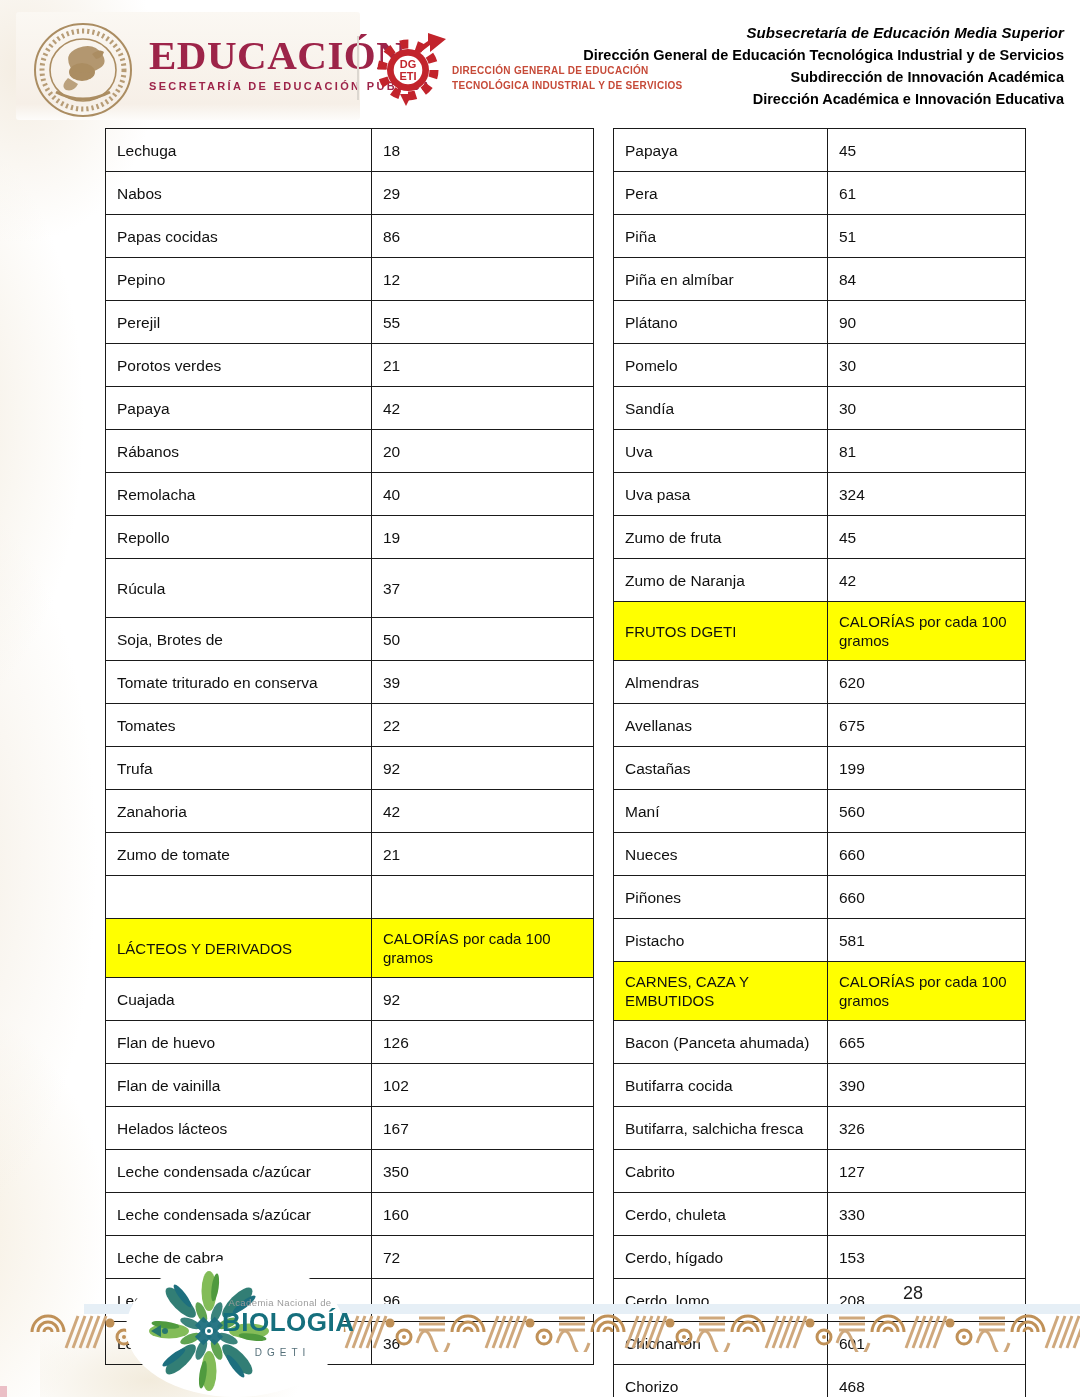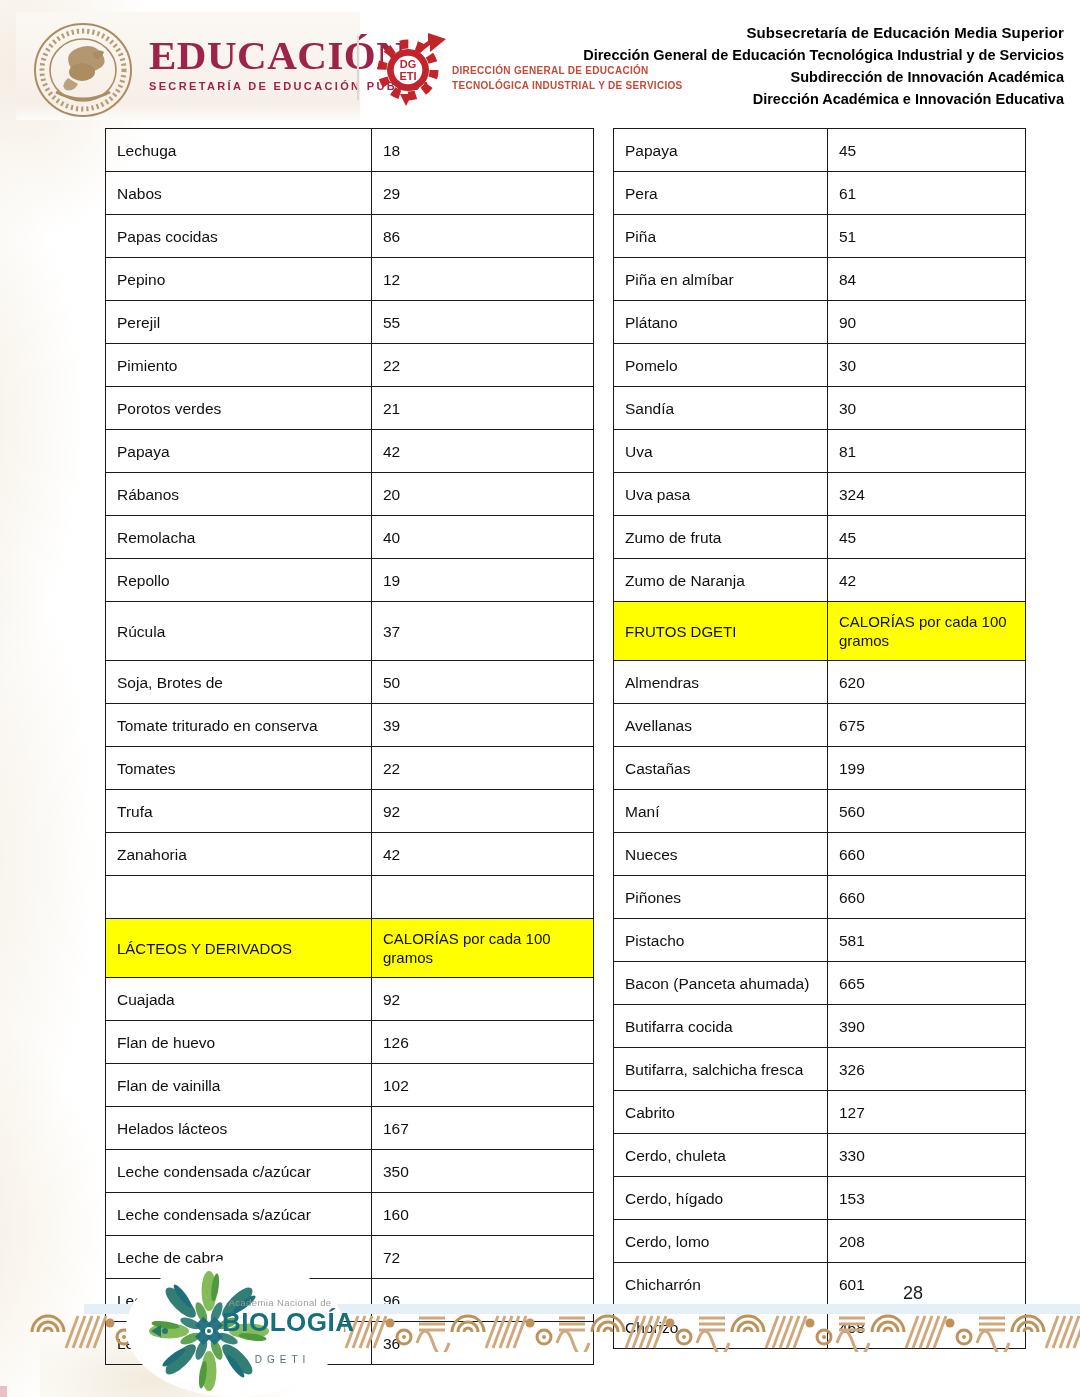--- a/index.html
+++ b/index.html
@@ -31,21 +31,21 @@
 
   
   .seal-svg{position:absolute; left:26px; top:20px;}
   .sep-block{position:absolute; left:149px; top:33px; color:#9d2449;}
   .sep-brand{font-family:"Liberation Serif", serif; font-weight:bold; font-size:41px; letter-spacing:.5px; line-height:44px;}
   .sep-sub{font-size:11px; font-weight:bold; letter-spacing:2.35px; margin-top:3px;}
   .logo-divider{position:absolute; left:357px; top:36px; width:2px; height:64px; background:#dcd7d0;}
   .gear-svg{position:absolute; left:372px; top:22px;}
   .dgeti-lines{position:absolute; left:452px; top:64px; color:#c64a38; font-size:10px; font-weight:bold; letter-spacing:.3px; line-height:14.5px;}
   .header-right{position:absolute; right:16px; top:22px; text-align:right; color:#000; font-weight:bold; font-size:14.5px; line-height:22px;}
-  .header-right .hr1{font-size:15px; letter-spacing:.1px;}
+  .header-right .hr1{font-size:15px; letter-spacing:.1px;font-style:italic;}
 
   
   table.cal-table{
     position:absolute; top:128px; border-collapse:collapse; table-layout:fixed;
     font-size:15.5px; color:#101010;
   }
   .left-table{left:105px; width:488px;}
   .right-table{left:613px; width:412px;}
   .cal-table td{
     border:1.5px solid #1a1a1a; height:38px; vertical-align:middle;
@@ -55,21 +55,21 @@
   .cal-table tr.row-section td{height:54px; background:#ffff00; font-size:15px;}
 
   
   .blue-strip{position:absolute; left:84px; top:1304px; width:996px; height:10px; background:#e6eff6;}
   .band-svg{position:absolute; left:30px; top:1312px; z-index:1;}
   .bio-halo{position:absolute; left:126px; top:1260px; width:218px; height:137px; background:#ffffff; border-radius:50%; z-index:2;}
   .rosette-svg{position:absolute; left:148px; top:1266px; z-index:3;}
   .bio-text{position:absolute; left:222px; top:1297px; width:116px; text-align:center; z-index:3;}
   .bio-top{font-size:9.5px; color:#9b9b9b; letter-spacing:.4px;}
   .bio-name{font-size:26px; font-weight:bold; color:#156f7d; letter-spacing:.5px; line-height:28px;}
-  .bio-sub{font-size:10px; color:#55707a; letter-spacing:5px; margin-top:18px; padding-left:5px;}
+  .bio-sub{font-size:10px; color:#55707a; letter-spacing:5px; margin-top:11px; padding-left:5px;}
   .page-number{position:absolute; left:903px; top:1283px; font-size:18px; color:#1c1c1c; z-index:3;}
 </style>
 </head>
 <body>
 
 <div class="page">
 
   <div class="wm wm-left"></div>
   <div class="wm wm-bottom"></div>
   <div class="header-bg"></div>
@@ -139,24 +139,20 @@
         </tr>
         <tr class="row-item">
           <td>Pepino</td>
           <td>12</td>
         </tr>
         <tr class="row-item">
           <td>Perejil</td>
           <td>55</td>
         </tr>
         <tr class="row-item">
-          <td>Pimiento</td>
-          <td>22</td>
-        </tr>
-        <tr class="row-item">
           <td>Porotos verdes</td>
           <td>21</td>
         </tr>
         <tr class="row-item">
           <td>Papaya</td>
           <td>42</td>
         </tr>
         <tr class="row-item">
           <td>Rábanos</td>
           <td>20</td>
@@ -185,20 +181,24 @@
           <td>Tomates</td>
           <td>22</td>
         </tr>
         <tr class="row-item">
           <td>Trufa</td>
           <td>92</td>
         </tr>
         <tr class="row-item">
           <td>Zanahoria</td>
           <td>42</td>
+        </tr>
+        <tr class="row-item">
+          <td>Zumo de tomate</td>
+          <td>21</td>
         </tr>
         <tr class="row-empty">
           <td></td>
           <td></td>
         </tr>
         <tr class="row-section">
           <td>LÁCTEOS Y DERIVADOS</td>
           <td>CALORÍAS por cada 100 gramos</td>
         </tr>
         <tr class="row-item">
@@ -314,20 +314,24 @@
           <td>Nueces</td>
           <td>660</td>
         </tr>
         <tr class="row-item">
           <td>Piñones</td>
           <td>660</td>
         </tr>
         <tr class="row-item">
           <td>Pistacho</td>
           <td>581</td>
+        </tr>
+        <tr class="row-section">
+          <td>CARNES, CAZA Y EMBUTIDOS</td>
+          <td>CALORÍAS por cada 100 gramos</td>
         </tr>
         <tr class="row-item">
           <td>Bacon (Panceta ahumada)</td>
           <td>665</td>
         </tr>
         <tr class="row-item">
           <td>Butifarra cocida</td>
           <td>390</td>
         </tr>
         <tr class="row-item">

